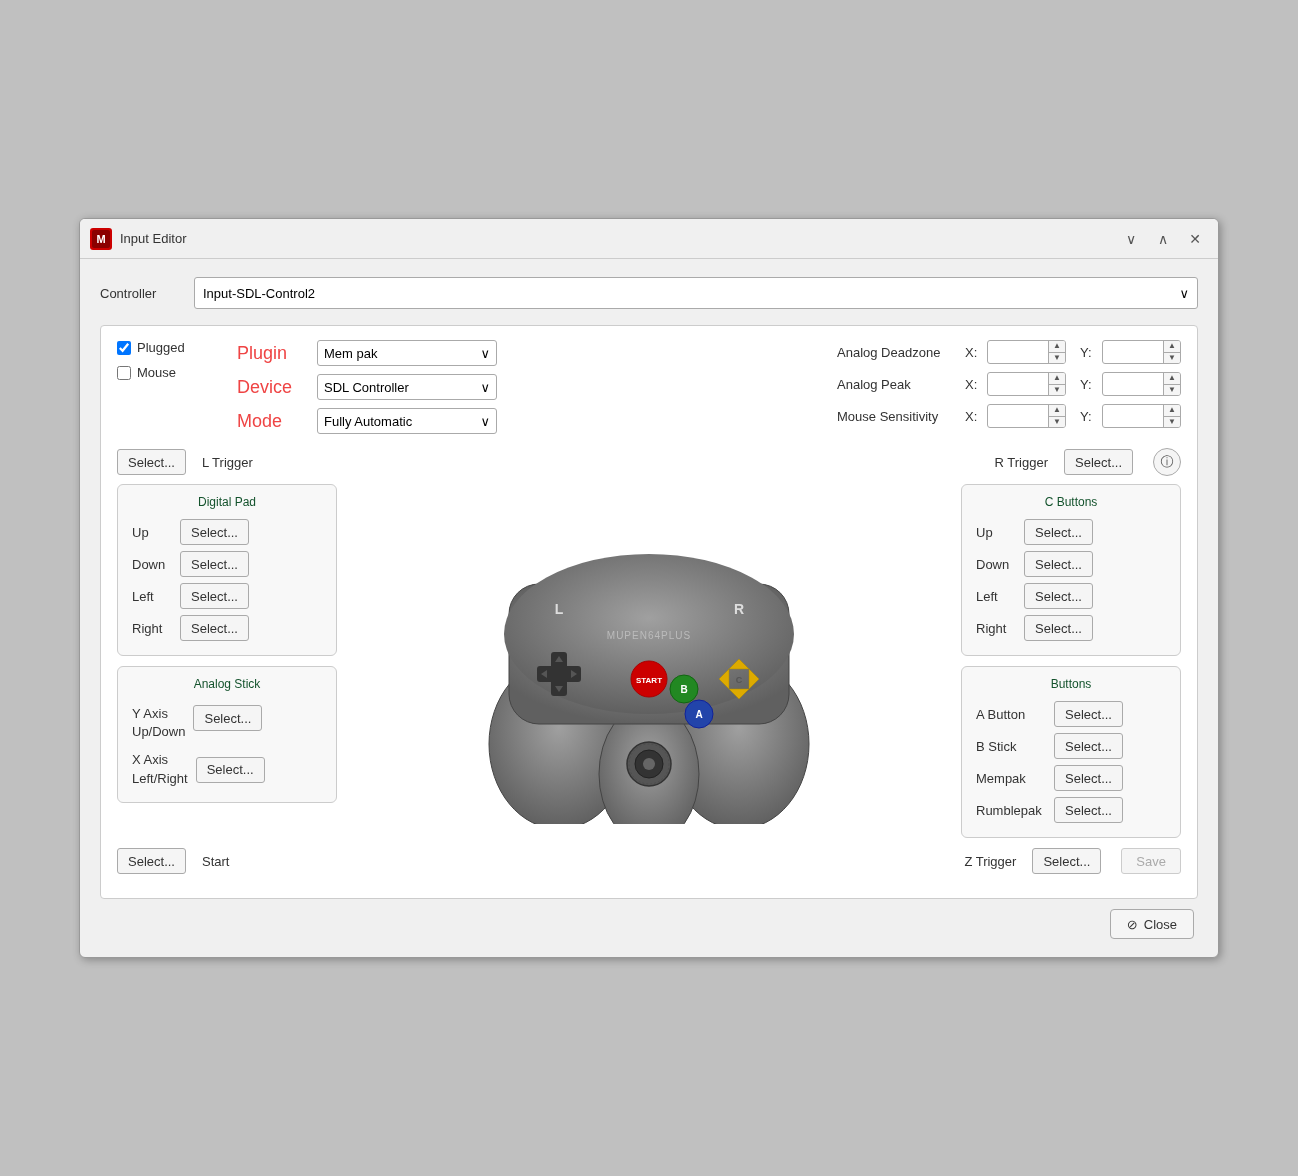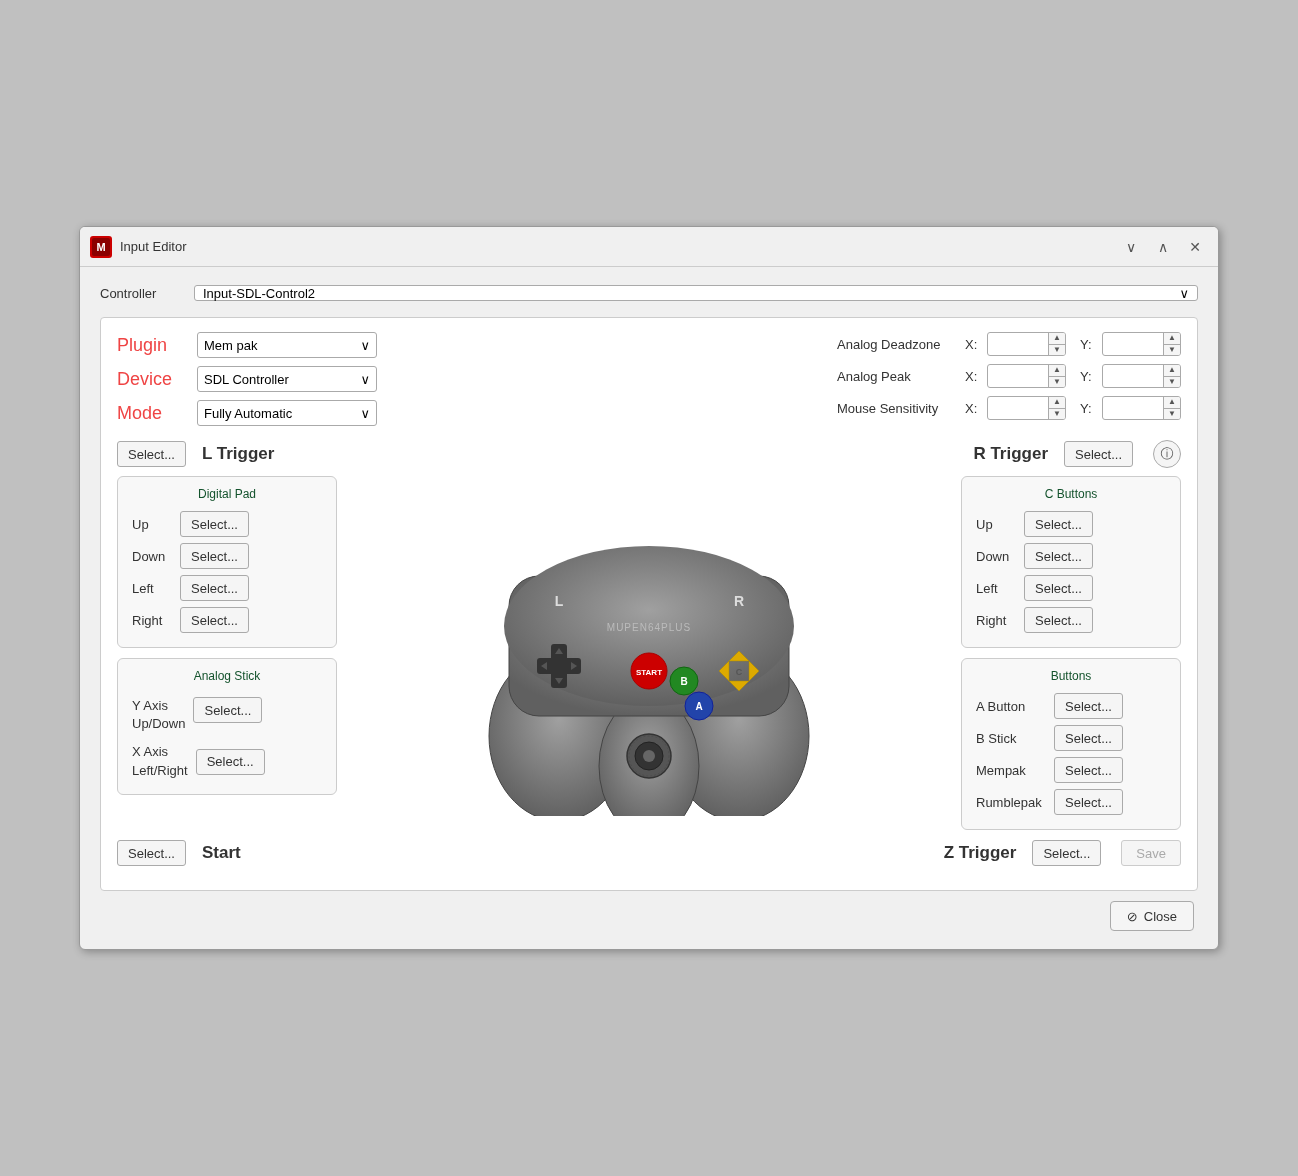--- a/index.html
+++ b/index.html
@@ -77,21 +77,21 @@
       gap: 14px;
       margin-bottom: 16px;
     }
     .controller-label {
       font-size: 13px;
       color: #333;
       min-width: 80px;
     }
     .controller-select {
       flex: 1;
-      height: 16px;
+      height: 32px;
       border: 1px solid #aaa;
       border-radius: 3px;
       background: white;
       padding: 0 8px;
       font-size: 13px;
       display: flex;
       align-items: center;
       justify-content: space-between;
       cursor: pointer;
     }
@@ -205,23 +205,22 @@
       height: 26px;
       border: 1px solid #aaa;
       border-radius: 3px;
       background: #f5f5f5;
       padding: 0 10px;
       font-size: 13px;
       cursor: pointer;
       color: #333;
     }
     .trigger-label {
-      font-size: 17px;
-      color: #333;
-      font-weight: bold;
+      font-size: 13px;
+      color: #333;
     }
     .info-btn {
       width: 28px;
       height: 28px;
       border: 1px solid #aaa;
       border-radius: 50%;
       background: #f5f5f5;
       cursor: pointer;
       display: flex;
       align-items: center;
@@ -344,20 +343,30 @@
       <div class="controller-select">
         <span>Input-SDL-Control2</span>
         <span>∨</span>
       </div>
     </div>
 
     <div class="inner-panel">
 
       <div style="display:flex; gap:20px; margin-bottom:14px;">
 
+        <div class="checkbox-section">
+          <div class="checkbox-row">
+            <input type="checkbox" checked="" style="">
+            <span>Plugged</span>
+          </div>
+          <div class="checkbox-row">
+            <input type="checkbox" style="">
+            <span>Mouse</span>
+          </div>
+        </div>
 
         <div style="display:flex; flex-direction:column; gap:8px;">
           <div class="setting-row">
             <span class="setting-name">Plugin</span>
             <div class="dropdown-field" style="min-width:180px;">
               <span>Mem pak</span>
               <span>∨</span>
             </div>
           </div>
           <div class="setting-row">

